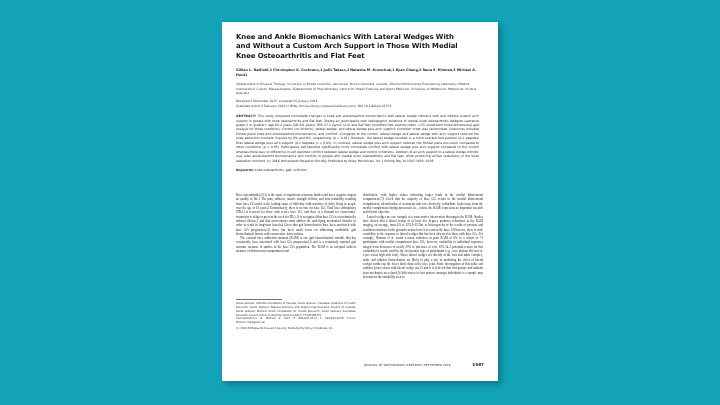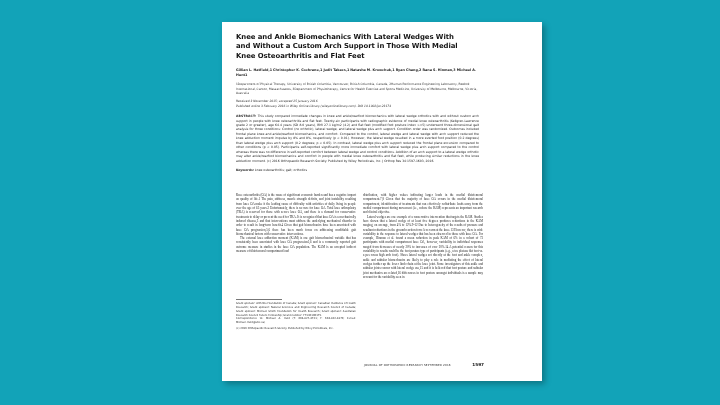--- a/index.html
+++ b/index.html
@@ -174,21 +174,21 @@
     font-size: 4.2px;
     font-weight: bold;
     color: #111;
   }
 </style>
 </head>
 <body>
 
 <div id="viewport" style="background: rgb(18, 163, 184);">
 
-  <div id="page" style="background: rgb(255, 255, 255); padding-left: 44px;">
+  <div id="page" style="background: rgb(255, 255, 255);">
     <div class="page-inner">
 
       <h1 class="title">Knee and Ankle Biomechanics With Lateral Wedges With and Without a Custom Arch Support in Those With Medial Knee Osteoarthritis and Flat Feet</h1>
 
       <div class="authors">Gillian L. Hatfield,1 Christopher K. Cochrane,1 Judit Takacs,1 Natasha M. Krowchuk,1 Ryan Chang,2 Rana S. Hinman,3 Michael A. Hunt1</div>
 
       <div class="affiliations">1Department of Physical Therapy, University of British Columbia, Vancouver, British Columbia, Canada, 2Human Performance Engineering Laboratory, Reebok International, Canton, Massachusetts, 3Department of Physiotherapy, Centre for Health Exercise and Sports Medicine, University of Melbourne, Melbourne, Victoria, Australia</div>
 
       <div class="received">
         <div>Received 3 November 2015; accepted 25 January 2016</div>

